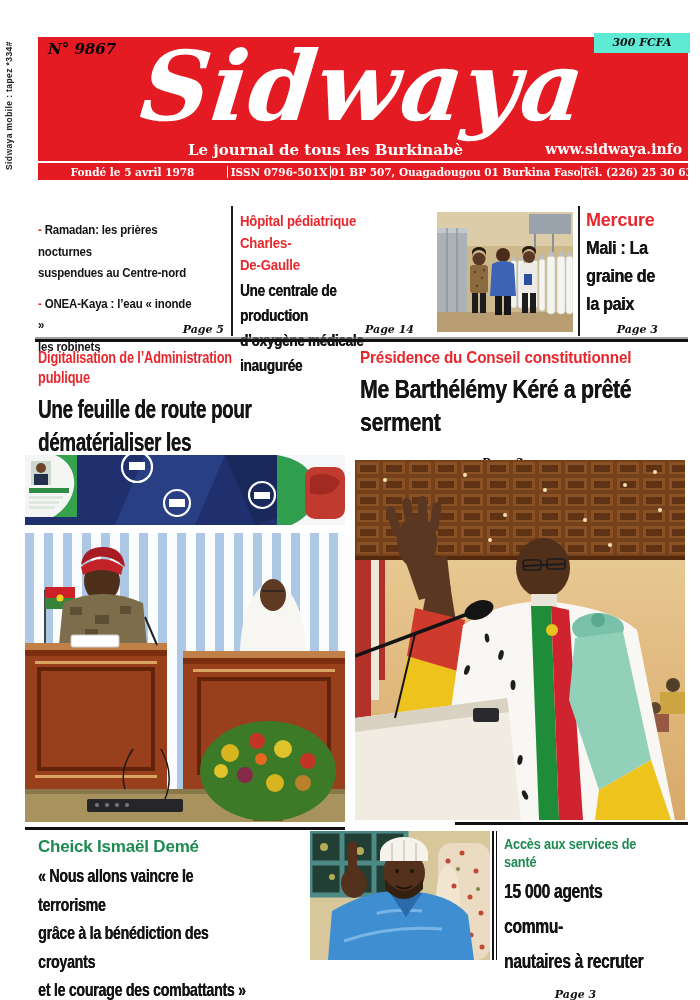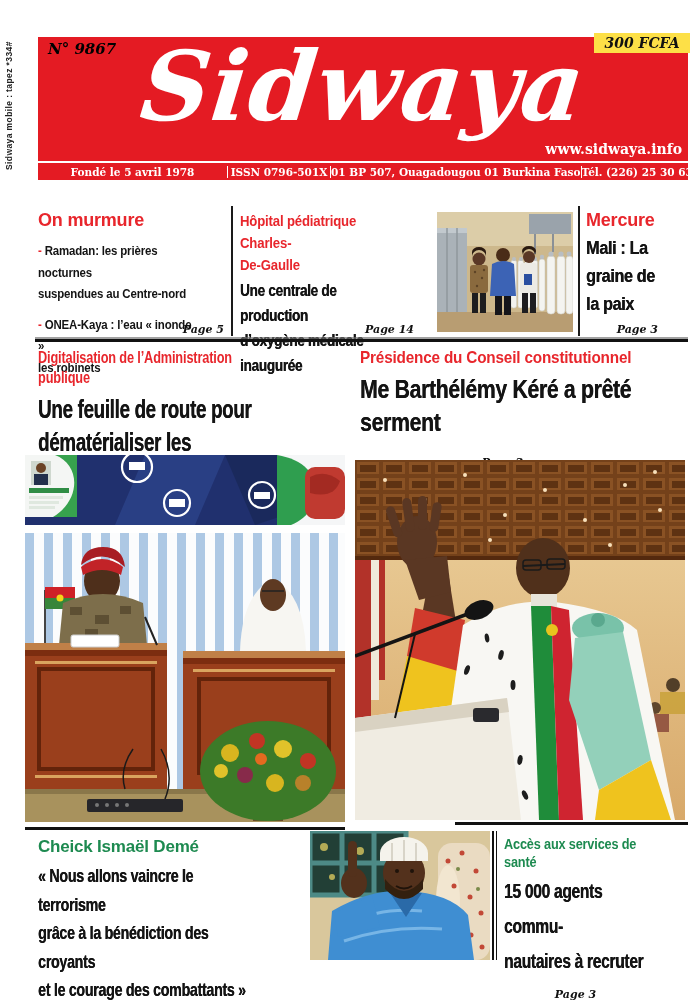--- a/index.html
+++ b/index.html
@@ -5,22 +5,22 @@
   *{margin:0;padding:0;box-sizing:border-box}
   html,body{width:700px;height:1000px;background:#fff;font-family:"Liberation Sans",sans-serif;overflow:hidden}
   #page{position:relative;width:700px;height:1000px;background:#fff}
 
   
   .rail{position:absolute;left:4px;top:170px;width:140px;transform:rotate(-90deg);transform-origin:0 0;
         font-size:8.5px;font-weight:bold;color:#222;letter-spacing:.4px;white-space:nowrap}
   .banner{position:absolute;left:38px;top:37px;width:650px;height:124px;background:#e41b23}
   .issue{position:absolute;left:10px;top:3px;color:#000000;font-family:"DejaVu Serif",serif;
          font-style:italic;font-weight:bold;font-size:15px}
-  .price{position:absolute;top:-4px;right:-2px;width:96px;height:20px;background:#fde047;color:#111;
-         font-family:"DejaVu Serif",serif;font-style:italic;font-weight:bold;font-size:14px;
+  .price{position:absolute;top:-4px;right:-2px;width:96px;height:20px;background:#5eead4;color:#111;
+         font-family:"DejaVu Serif",serif;font-style:italic;font-weight:bold;font-size:11px;
          text-align:center;line-height:20px}
   .mast-title{position:absolute;left:0;right:0;top:0px;text-align:center;color:#fff;
          font-family:"DejaVu Serif",serif;font-style:italic;font-weight:bold;font-size:96px;
          line-height:1.05;letter-spacing:1px;transform:skewX(-6deg)}
   .tagline{position:absolute;left:150px;bottom:2px;color:#fff;font-family:"DejaVu Serif",serif;
          font-weight:bold;font-size:15px}
   .site{position:absolute;right:6px;bottom:4px;color:#fff;font-family:"DejaVu Serif",serif;
          font-weight:bold;font-size:14px}
   .strip{position:absolute;left:38px;top:163px;width:650px;height:17px;background:#e41b23;display:flex;
          color:#fff;font-family:"DejaVu Serif",serif;font-weight:bold;font-size:10.5px;align-items:center}
@@ -100,34 +100,34 @@
 <body>
 
 <div id="page">
 
   <div class="rail">Sidwaya mobile : tapez *334#</div>
 
   <div class="banner">
     <div class="issue">N° 9867</div>
     <div class="price">300 FCFA</div>
     <div class="mast-title">Sidwaya</div>
+    <div class="tagline">Le journal de tous les Burkinabè</div>
     <div class="site">www.sidwaya.info</div>
   </div>
 
   <div class="strip">
     <span>Fondé le 5 avril 1978</span>
     <span>ISSN 0796-501X</span>
     <span>01 BP 507, Ouagadougou 01 Burkina Faso</span>
     <span>Tél. (226) 25 30 63 06</span>
   </div>
 
 
   <div class="toprow">
     <div class="col c-murmure">
-      <div class="kr">On murmure</div>
       <p class="mitem sq85"><span class="dash">- </span><span class="mtext">Ramadan: les prières nocturnes
 suspendues au Centre-nord</span></p>
       <p class="mitem sq85"><span class="dash">- </span><span class="mtext">ONEA-Kaya : l’eau « inonde »
 les robinets</span></p>
       <div class="pg mpage">Page 5</div>
     </div>
 
     <div class="vline v1"></div>
 
     <div class="col c-hopital">

